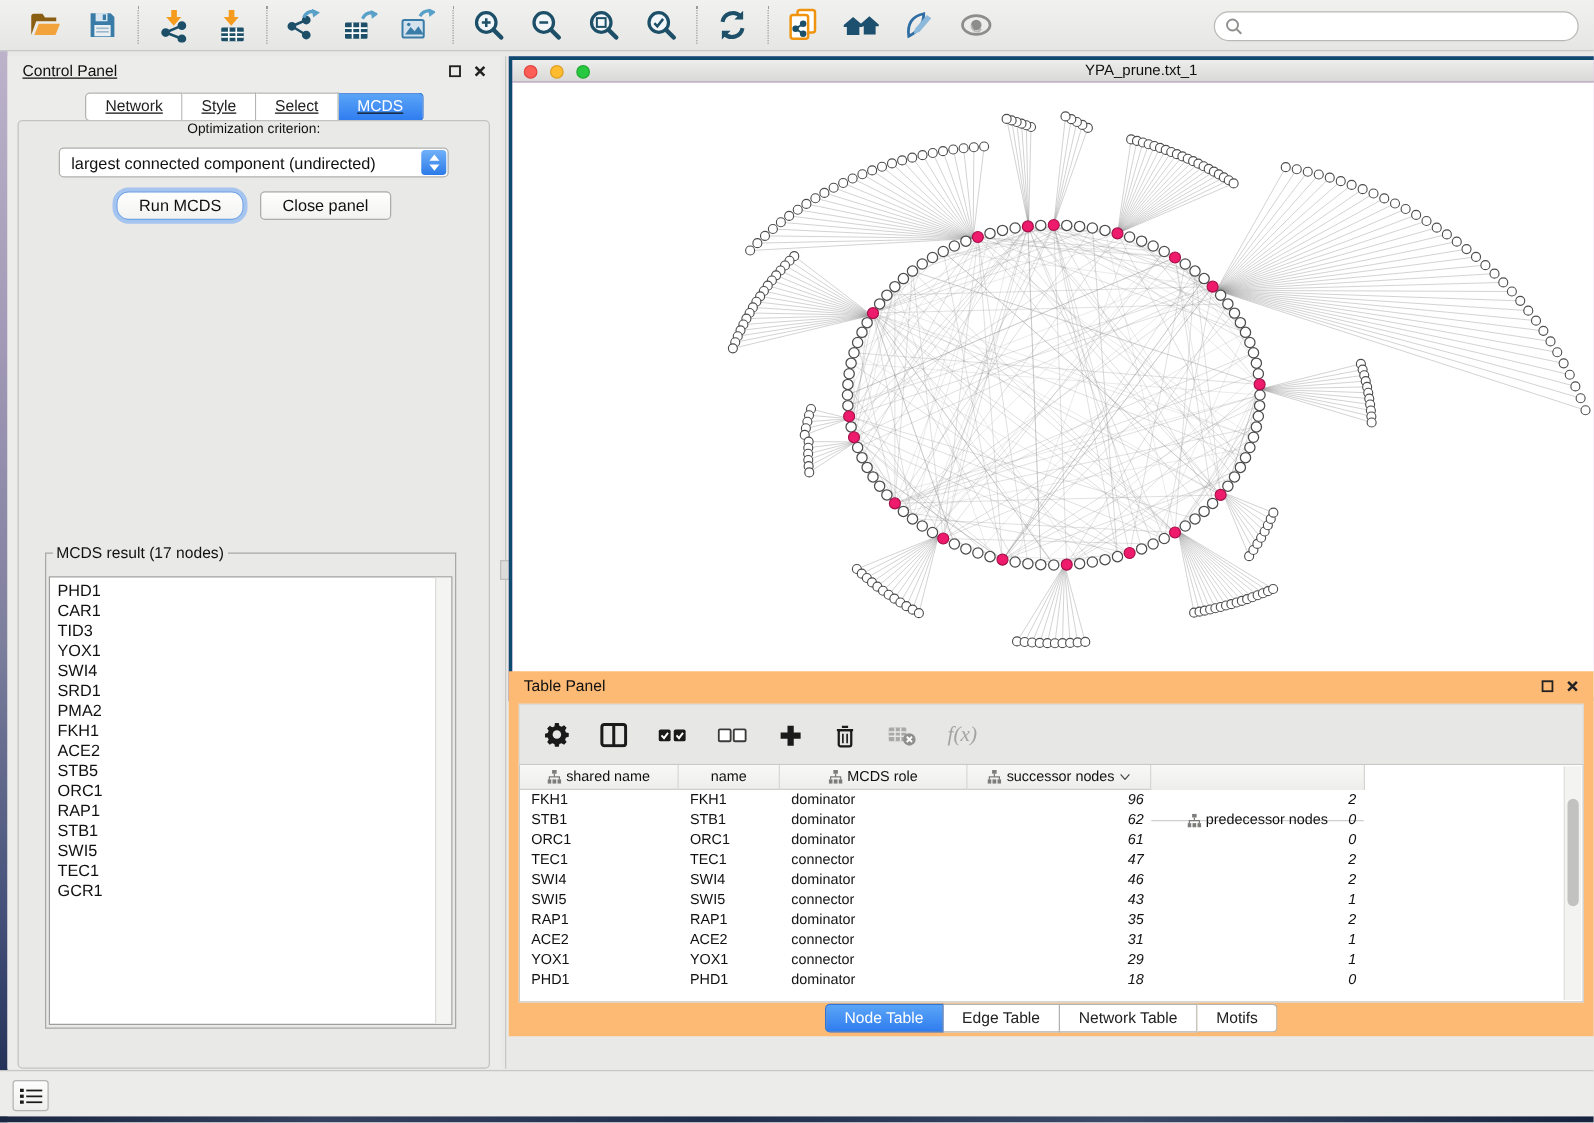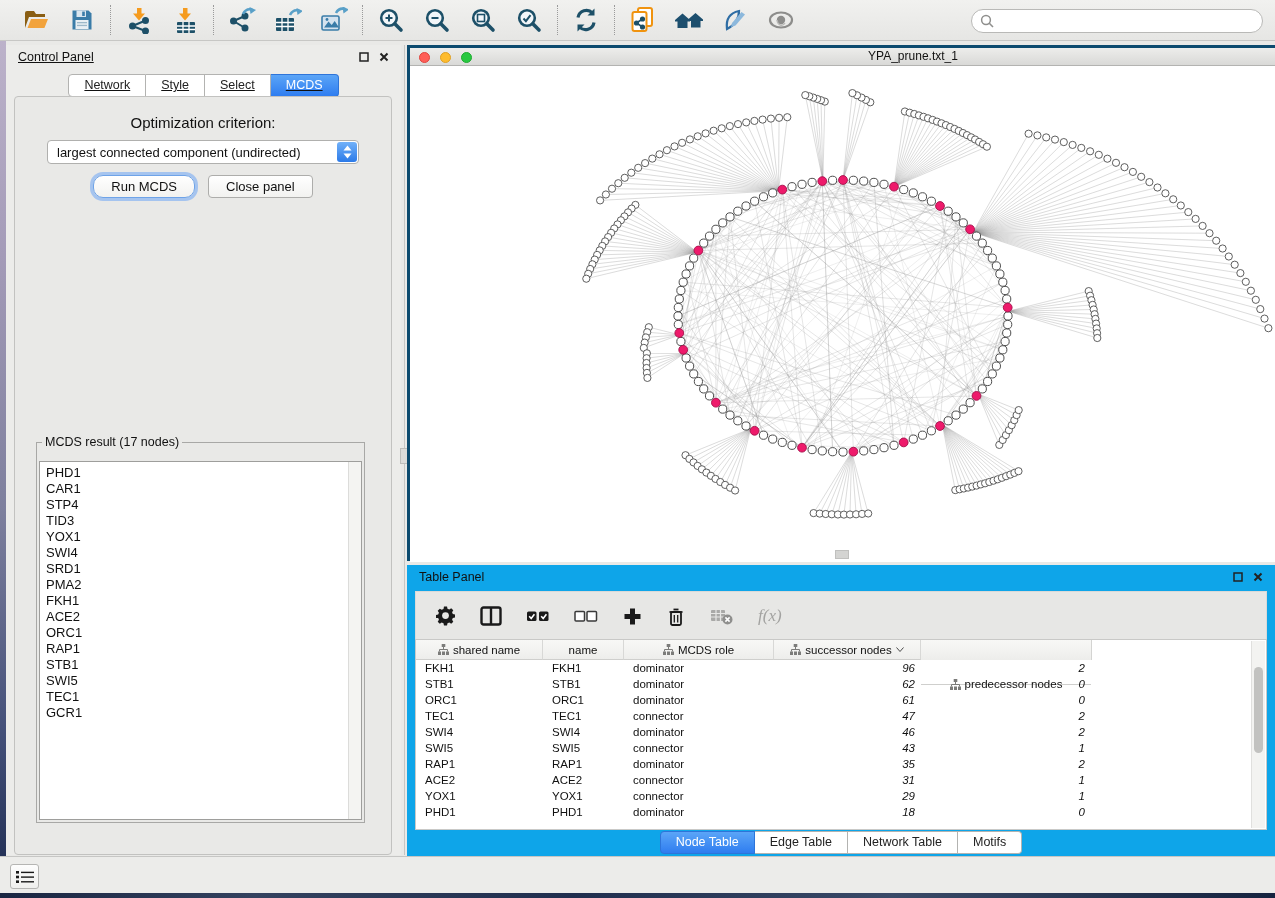--- a/index.html
+++ b/index.html
@@ -40,21 +40,21 @@
     font-size:12.5px; padding:3px 15px; background:#fff; border:1px solid #b3b3b1;
     border-left:none; color:#222; line-height:15px;
   }
   .seg-tabs .tab:first-child { border-left:1px solid #b3b3b1; border-radius:4px 0 0 4px; }
   .seg-tabs .tab:last-child { border-radius:0 4px 4px 0; }
   .seg-tabs .tab.active { background:linear-gradient(#5ba5f7,#2f7df0); color:#fff; border-color:#2e74d9; }
   .cp-content {
     position:absolute; left:8px; right:9px; top:51px; bottom:0;
     background:#e9e9e7; border:1px solid #c2c2c0; border-radius:4px;
   }
-  .opt-label { text-align:center; font-size:15px; margin-top:17px; }
+  .opt-label { text-align:center; font-size:11px; }
   .criterion-select {
     width:312px; height:24px; margin:9px auto 0 auto; background:#fff;
     border:1px solid #b0b0ae; border-radius:4px; position:relative;
     font-size:13px; display:flex; align-items:center; padding-left:9px;
   }
   .spinner {
     position:absolute; right:1px; top:1px; width:20px; height:20px; border-radius:3px;
     background:linear-gradient(#71b1f9,#2b7ae8); display:flex; flex-direction:column;
     align-items:center; justify-content:center; gap:2px;
   }
@@ -87,21 +87,21 @@
     height:18px; background:linear-gradient(#ededeb,#d9d9d7); border-bottom:1px solid #b3b3b1;
     text-align:center; font-size:12px; line-height:17px; position:relative;
   }
   .lights { position:absolute; left:9px; top:4px; display:flex; gap:10px; }
   .light { width:11px; height:11px; border-radius:50%; }
   .light.red { background:#ff5e57; border:.5px solid #e0443e; }
   .light.yellow { background:#febc2e; border:.5px solid #dfa023; }
   .light.green { background:#28c840; border:.5px solid #1eaa30; }
   .net-canvas { width:866px; height:496px; display:block; background:#fff; }
   
-  .table-panel { position:absolute; left:407px; top:565px; width:868px; height:292px; background:#0ea5e9; }
+  .table-panel { position:absolute; left:407px; top:537px; width:868px; height:292px; background:#fdba74; }
   .tp-toolbar {
     position:absolute; left:8px; right:8px; top:26px; height:50px;
     background:#e7e7e5; border:1px solid #dadad8; display:flex; align-items:center; gap:24px; padding-left:20px;
   }
   .tp-icon { display:flex; align-items:center; justify-content:center; min-width:20px; }
   .fx-label { font-size:17px; font-style:italic; color:#a3a3a1; font-family:"Liberation Serif", serif; }
   .tp-table {
     position:absolute; left:8px; right:8px; top:74px; height:191px;
     background:#fff; border:1px solid #c9c9c7; overflow:hidden;
   }
@@ -336,28 +336,28 @@
     <div class="btn-row">
       <button class="cp-btn focused">Run MCDS</button>
       <button class="cp-btn">Close panel</button>
     </div>
     <fieldset class="mcds-fieldset">
       <legend>MCDS result (17 nodes)</legend>
       <div class="result-list">
         <div class="result-scroll"></div>
       <div>PHD1</div>
           <div>CAR1</div>
-          <div>STP4</div>
           <div>TID3</div>
           <div>YOX1</div>
           <div>SWI4</div>
           <div>SRD1</div>
           <div>PMA2</div>
           <div>FKH1</div>
           <div>ACE2</div>
+          <div>STB5</div>
           <div>ORC1</div>
           <div>RAP1</div>
           <div>STB1</div>
           <div>SWI5</div>
           <div>TEC1</div>
           <div>GCR1</div>
         </div>
     </fieldset>
   </div>
 </div>

